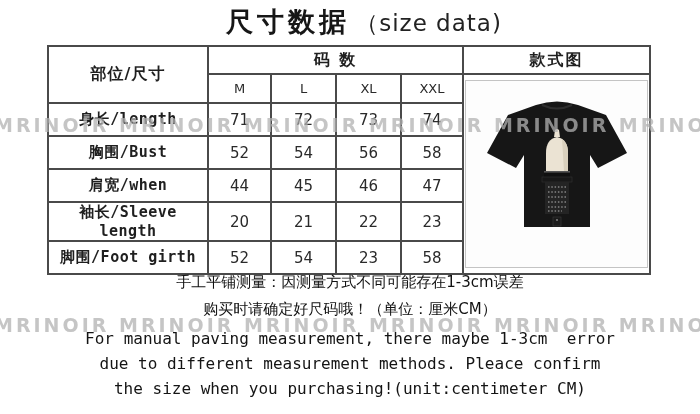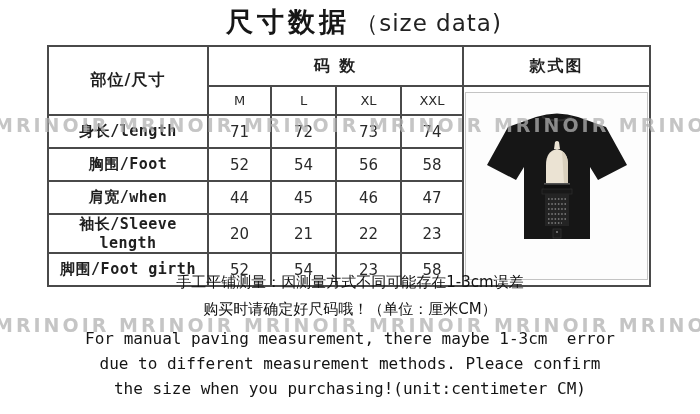--- a/index.html
+++ b/index.html
@@ -20,21 +20,21 @@
   table.size-table td{border:2px solid #4a4a4a;text-align:center;vertical-align:middle;
                       padding:0;background:#fff;}
   td.corner{font-size:16px;font-weight:700;letter-spacing:1px;
             font-family:"DejaVu Sans","Liberation Sans",sans-serif;}
   td.group-hd{font-size:16px;font-weight:700;letter-spacing:2px;}
   td.style-hd{font-size:16px;font-weight:700;letter-spacing:2px;}
   td.size-col{font-size:13px;font-weight:400;color:#2a2a2a;}
   td.row-label{font-size:15px;font-weight:700;letter-spacing:0.5px;
                font-family:"DejaVu Sans Mono","Liberation Mono",monospace;}
   td.val{font-size:15px;color:#2a2a2a;}
-  tr.hr1{height:40px;} tr.hr2{height:29px;} tr.dr{height:33px;border-radius:8px;}
+  tr.hr1{height:28px;} tr.hr2{height:29px;} tr.dr{height:33px;border-radius:8px;}
 
   
   td.photo-cell{vertical-align:top;}
   .photo-box{margin:1px;height:186px;border:1px solid #c4c4c4;background:#fdfdfd;
              display:flex;justify-content:center;align-items:flex-start;}
   .photo-box svg{margin-top:10px;}
 
   
   .note{position:absolute;left:0;width:100%;text-align:center;white-space:pre;}
   .note-cn{font-size:15px;color:#111;
@@ -114,21 +114,21 @@
       </td>
     </tr>
     <tr class="dr">
       <td class="row-label">身长/length</td>
       <td class="val">71</td>
       <td class="val">72</td>
       <td class="val">73</td>
       <td class="val">74</td>
     </tr>
     <tr class="dr">
-      <td class="row-label">胸围/Foot</td>
+      <td class="row-label">胸围/Bust</td>
       <td class="val">52</td>
       <td class="val">54</td>
       <td class="val">56</td>
       <td class="val">58</td>
     </tr>
     <tr class="dr">
       <td class="row-label">肩宽/when</td>
       <td class="val">44</td>
       <td class="val">45</td>
       <td class="val">46</td>

